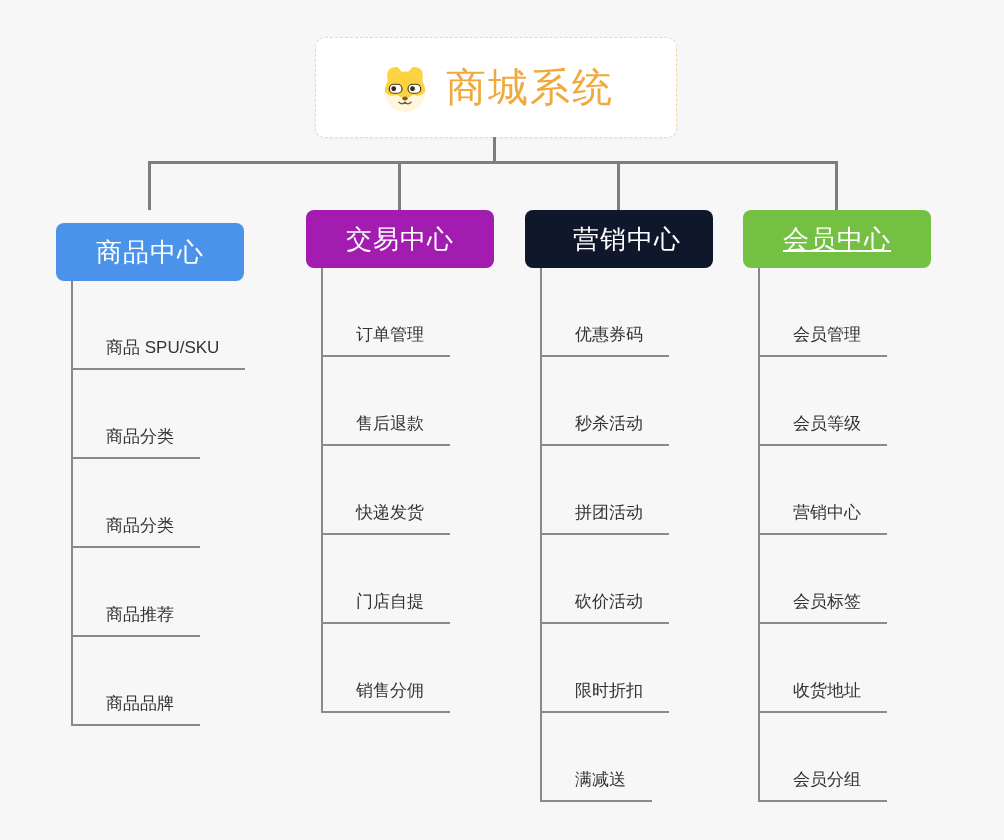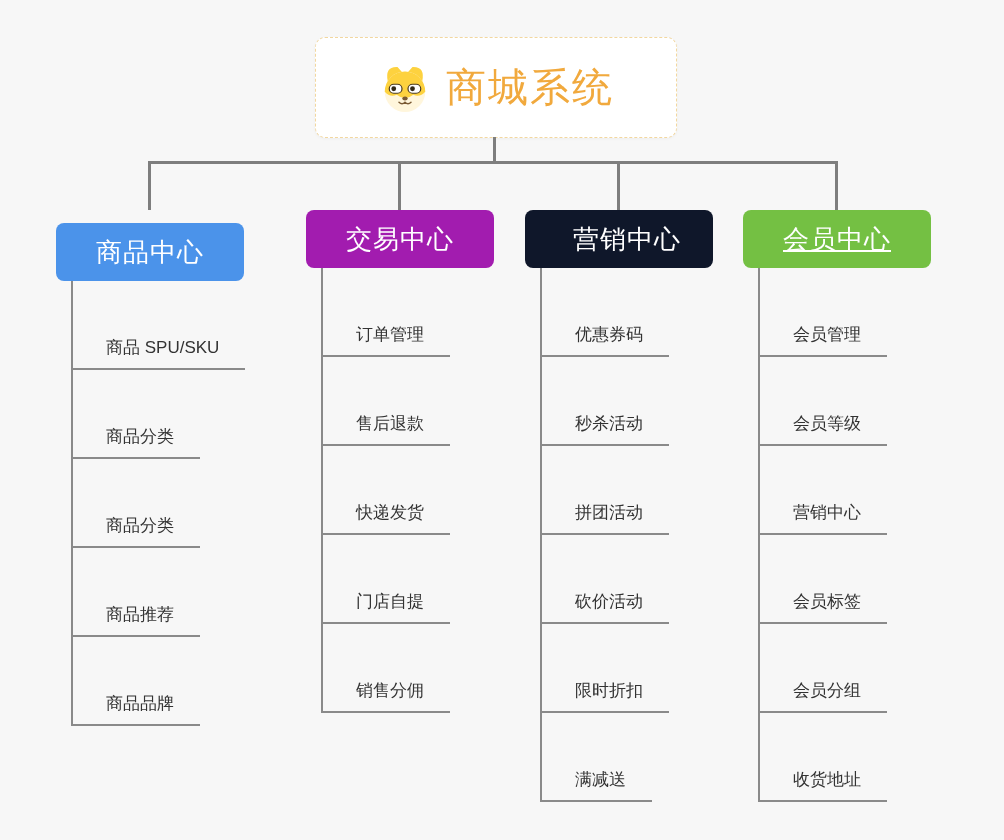--- a/index.html
+++ b/index.html
@@ -182,21 +182,21 @@
       <div class="branch-item">
           <span class="item-label">会员等级</span>
         </div>
       <div class="branch-item">
           <span class="item-label">营销中心</span>
         </div>
       <div class="branch-item">
           <span class="item-label">会员标签</span>
         </div>
       <div class="branch-item">
+          <span class="item-label">收货地址</span>
+        </div>
+      <div class="branch-item">
           <span class="item-label">会员分组</span>
         </div>
-      <div class="branch-item">
-          <span class="item-label">收货地址</span>
-        </div>
     </div>
   </div>
 
 </div>
 
 </body></html>

